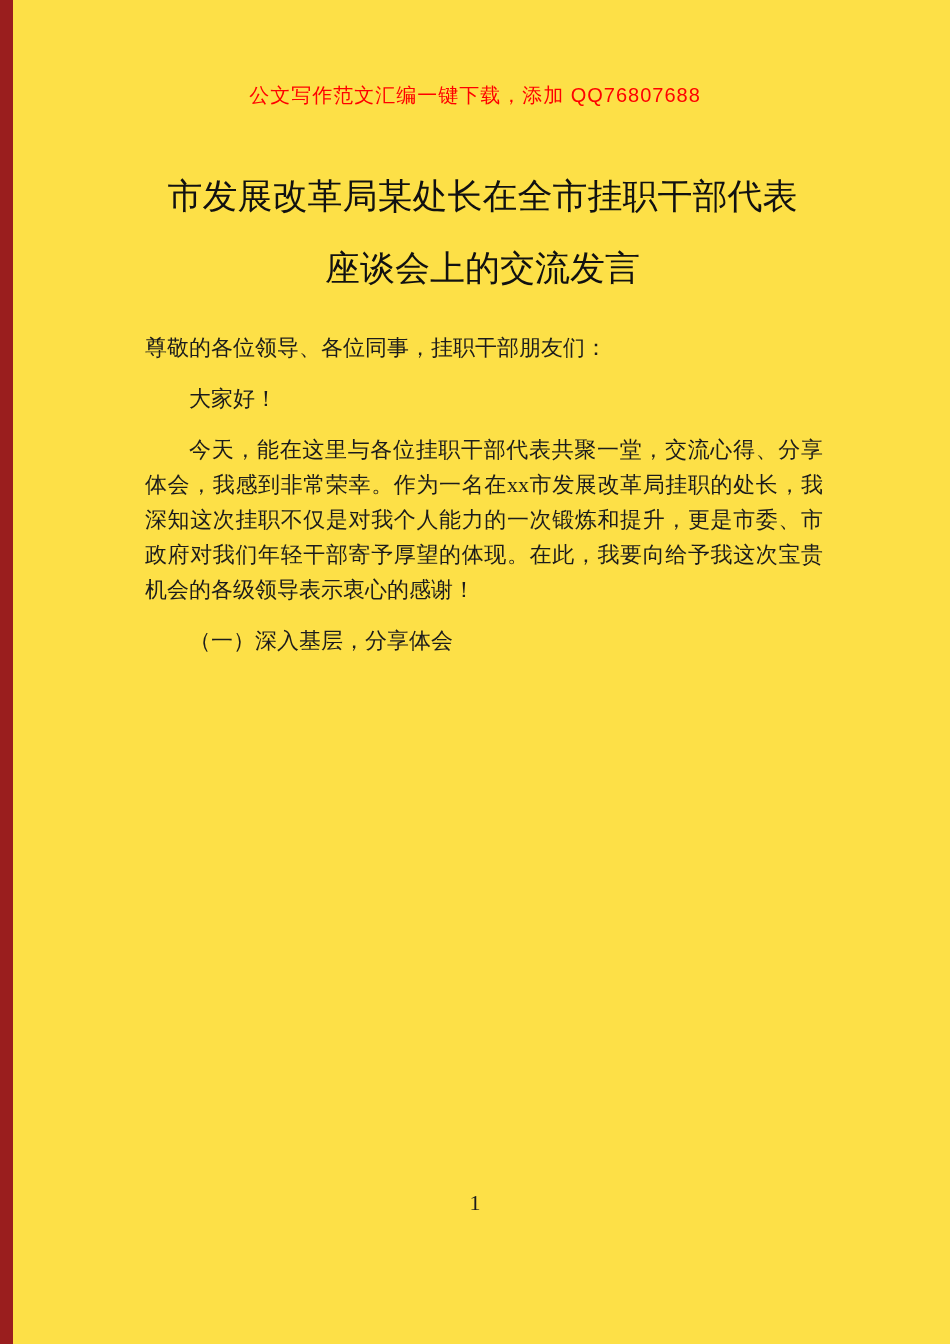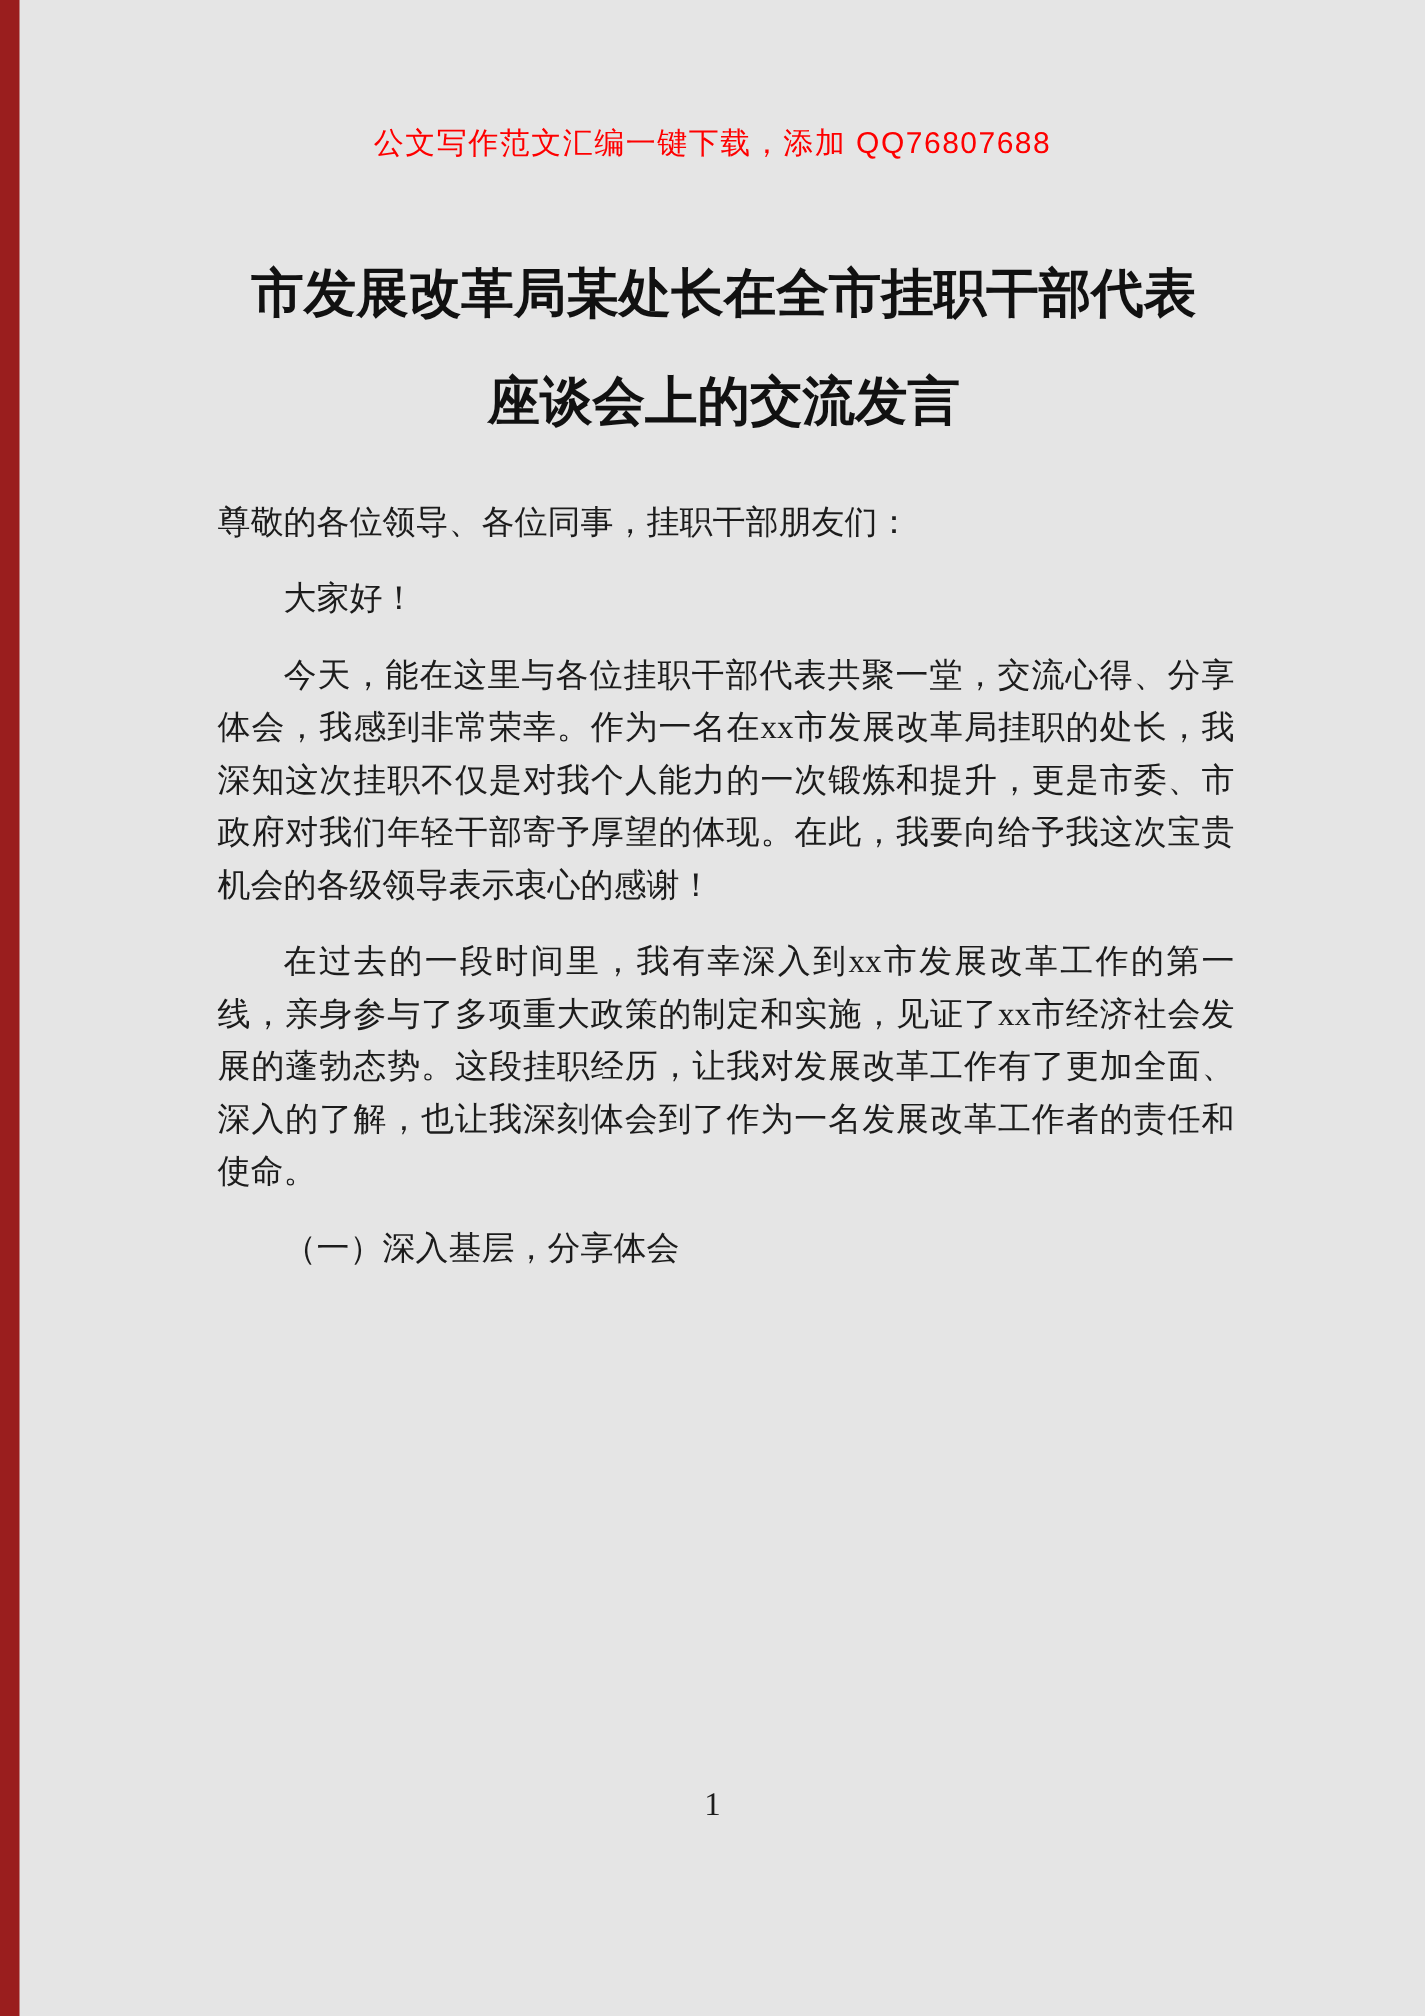--- a/index.html
+++ b/index.html
@@ -4,21 +4,21 @@
 <style>
   html, body {
     margin: 0;
     padding: 0;
     background: #ffffff;
   }
   .page {
     position: relative;
     width: 950px;
     height: 1344px;
-    background: #e5e5e5;
+    background: #fde047;
     overflow: hidden;
     font-family: "Liberation Serif", "DejaVu Serif", serif;
     color: #1a1a1a;
   }
   .left-bar {
     position: absolute;
     left: 0;
     top: 0;
     width: 13px;
     height: 100%;
@@ -35,21 +35,21 @@
     font-family: "Liberation Sans", "DejaVu Sans", sans-serif;
     letter-spacing: 1px;
   }
   .title-block {
     position: absolute;
     top: 160px;
     left: 110px;
     right: 95px;
     text-align: center;
     font-family: "DejaVu Sans", "Liberation Sans", sans-serif;
-    font-weight: 700;
+    font-weight: 400;
     font-size: 35px;
     color: #111111;
   }
   .title-line {
     line-height: 72px;
   }
   .content {
     position: absolute;
     top: 330px;
     left: 145px;
@@ -88,19 +88,18 @@
 
   <div class="title-block">
     <div class="title-line">市发展改革局某处长在全市挂职干部代表</div>
     <div class="title-line">座谈会上的交流发言</div>
   </div>
 
   <div class="content">
     <p>尊敬的各位领导、各位同事，挂职干部朋友们：</p>
     <p class="indent">大家好！</p>
     <p class="indent">今天，能在这里与各位挂职干部代表共聚一堂，交流心得、分享体会，我感到非常荣幸。作为一名在xx市发展改革局挂职的处长，我深知这次挂职不仅是对我个人能力的一次锻炼和提升，更是市委、市政府对我们年轻干部寄予厚望的体现。在此，我要向给予我这次宝贵机会的各级领导表示衷心的感谢！</p>
-    <p class="indent">在过去的一段时间里，我有幸深入到xx市发展改革工作的第一线，亲身参与了多项重大政策的制定和实施，见证了xx市经济社会发展的蓬勃态势。这段挂职经历，让我对发展改革工作有了更加全面、深入的了解，也让我深刻体会到了作为一名发展改革工作者的责任和使命。</p>
     <p class="indent">（一）深入基层，分享体会</p>
   </div>
 
   <div class="page-number">1</div>
 
 </div>
 
 </body></html>

